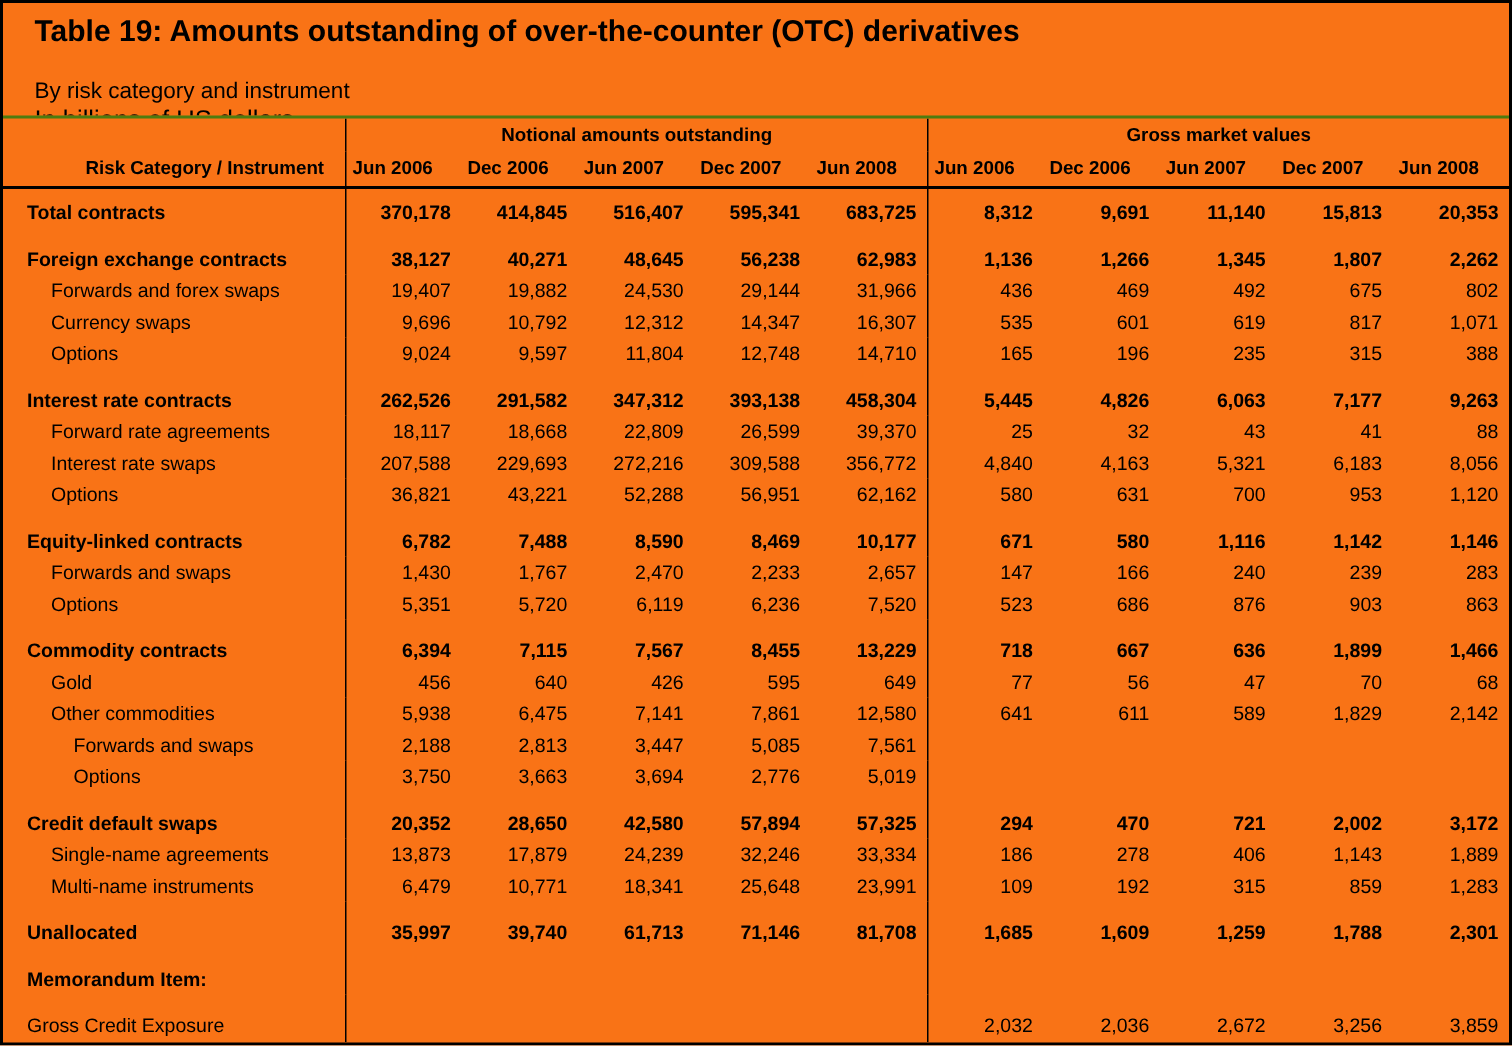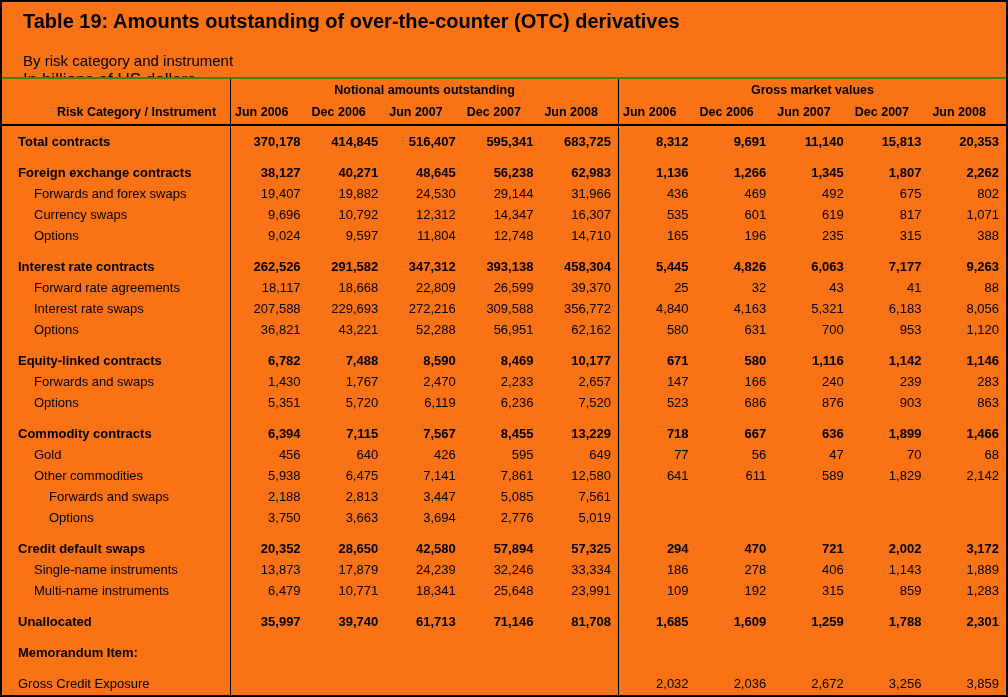--- a/index.html
+++ b/index.html
@@ -307,21 +307,21 @@
           <div class="cell num b">42,580</div>
           <div class="cell num b">57,894</div>
           <div class="cell num b">57,325</div>
           <div class="cell num vline b">294</div>
           <div class="cell num b">470</div>
           <div class="cell num b">721</div>
           <div class="cell num b">2,002</div>
           <div class="cell num b">3,172</div>
         </div>
         <div class="row">
-          <div class="cell label i1">Single-name instruments</div>
+          <div class="cell label i1">Single-name agreements</div>
           <div class="cell num vline">13,873</div>
           <div class="cell num">17,879</div>
           <div class="cell num">24,239</div>
           <div class="cell num">32,246</div>
           <div class="cell num">33,334</div>
           <div class="cell num vline">186</div>
           <div class="cell num">278</div>
           <div class="cell num">406</div>
           <div class="cell num">1,143</div>
           <div class="cell num">1,889</div>

